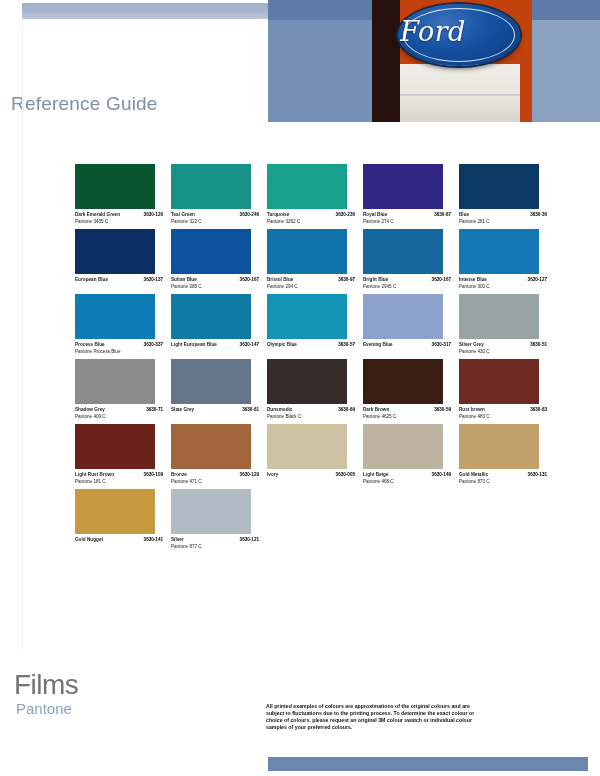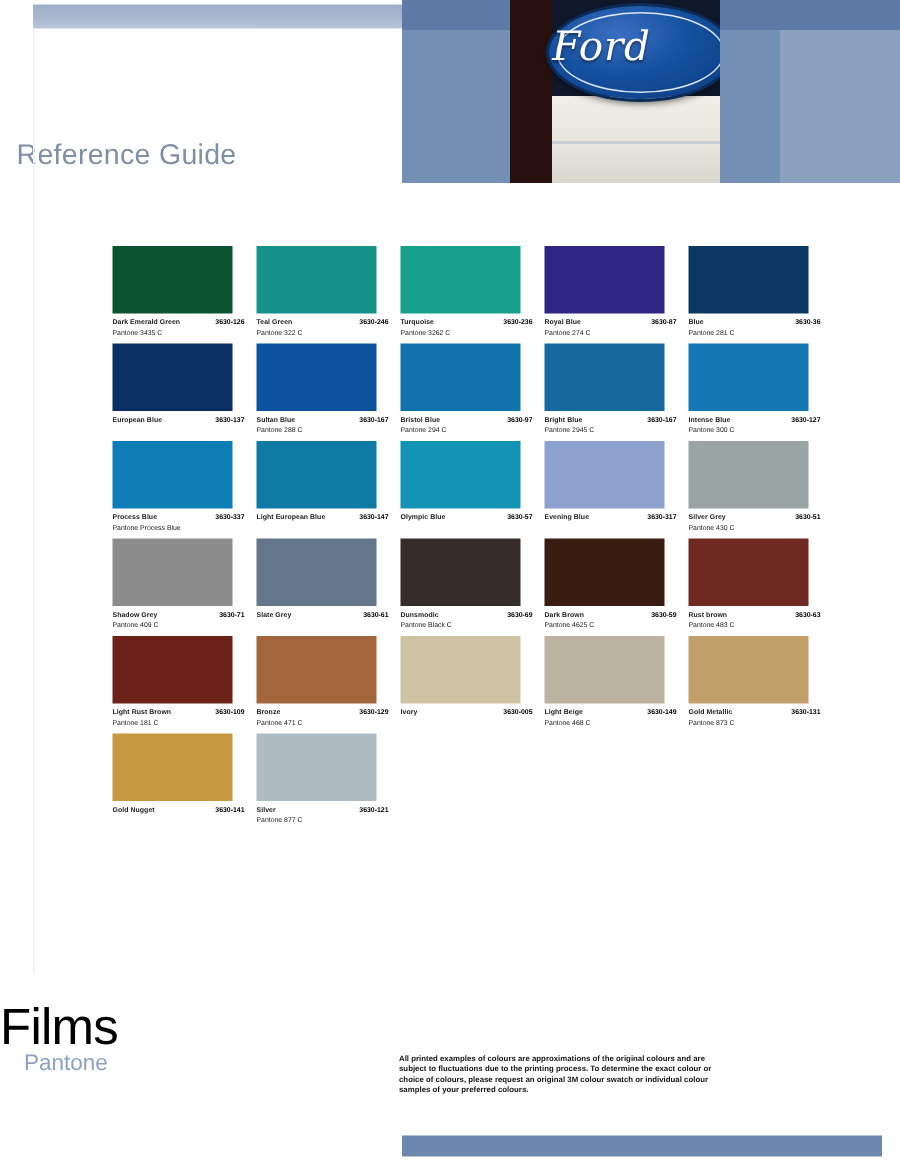--- a/index.html
+++ b/index.html
@@ -25,22 +25,22 @@
   }
   .hero-block-top{
     position:absolute;left:268px;top:0px;width:332px;height:20px;
     background:#5d7ba6;
   }
   .hero-right-pale{
     position:absolute;left:520px;top:20px;width:80px;height:102px;
     background:#8aa2c0;
   }
   .photo{
-    position:absolute;left:340px;top:0px;width:140px;height:122px;
-    background:#0f172a;
+    position:absolute;left:372px;top:0px;width:160px;height:122px;
+    background:#c2410c;
     overflow:hidden;
   }
   .photo-dark-l{position:absolute;left:0;top:0;width:28px;height:122px;background:#28100f;}
   .photo-plate{
     position:absolute;left:28px;top:64px;width:120px;height:58px;
     background:linear-gradient(180deg,#efeee8 0%,#e6e4db 60%,#d8d6cc 100%);
   }
   .photo-plate-seam{
     position:absolute;left:28px;top:94px;width:120px;height:2px;background:#c9cdd6;
   }
@@ -81,22 +81,22 @@
   .lbl-code{
     font-size:4.6px;color:#000;font-weight:700;white-space:nowrap;line-height:6px;
   }
   .lbl-pantone{
     font-size:4.6px;color:#1a1a1a;font-weight:400;line-height:6.5px;
     white-space:nowrap;margin-top:.5px;
   }
 
   
   .films{
-    position:absolute;left:0;top:668px;
-    font-size:34px;color:#000000;font-weight:400;letter-spacing:-.5px;line-height:34px;
+    position:absolute;left:14px;top:668px;
+    font-size:28px;color:#737373;font-weight:400;letter-spacing:-.5px;line-height:34px;
   }
   .graphics{
     position:absolute;left:16px;top:701px;
     font-size:15px;color:#8ba2c0;font-weight:400;letter-spacing:0px;line-height:15px;
   }
   .disclaimer{
     position:absolute;left:266px;top:703px;width:215px;
     font-size:5.2px;line-height:7.1px;color:#111;font-weight:700;
     letter-spacing:.02px;
   }

